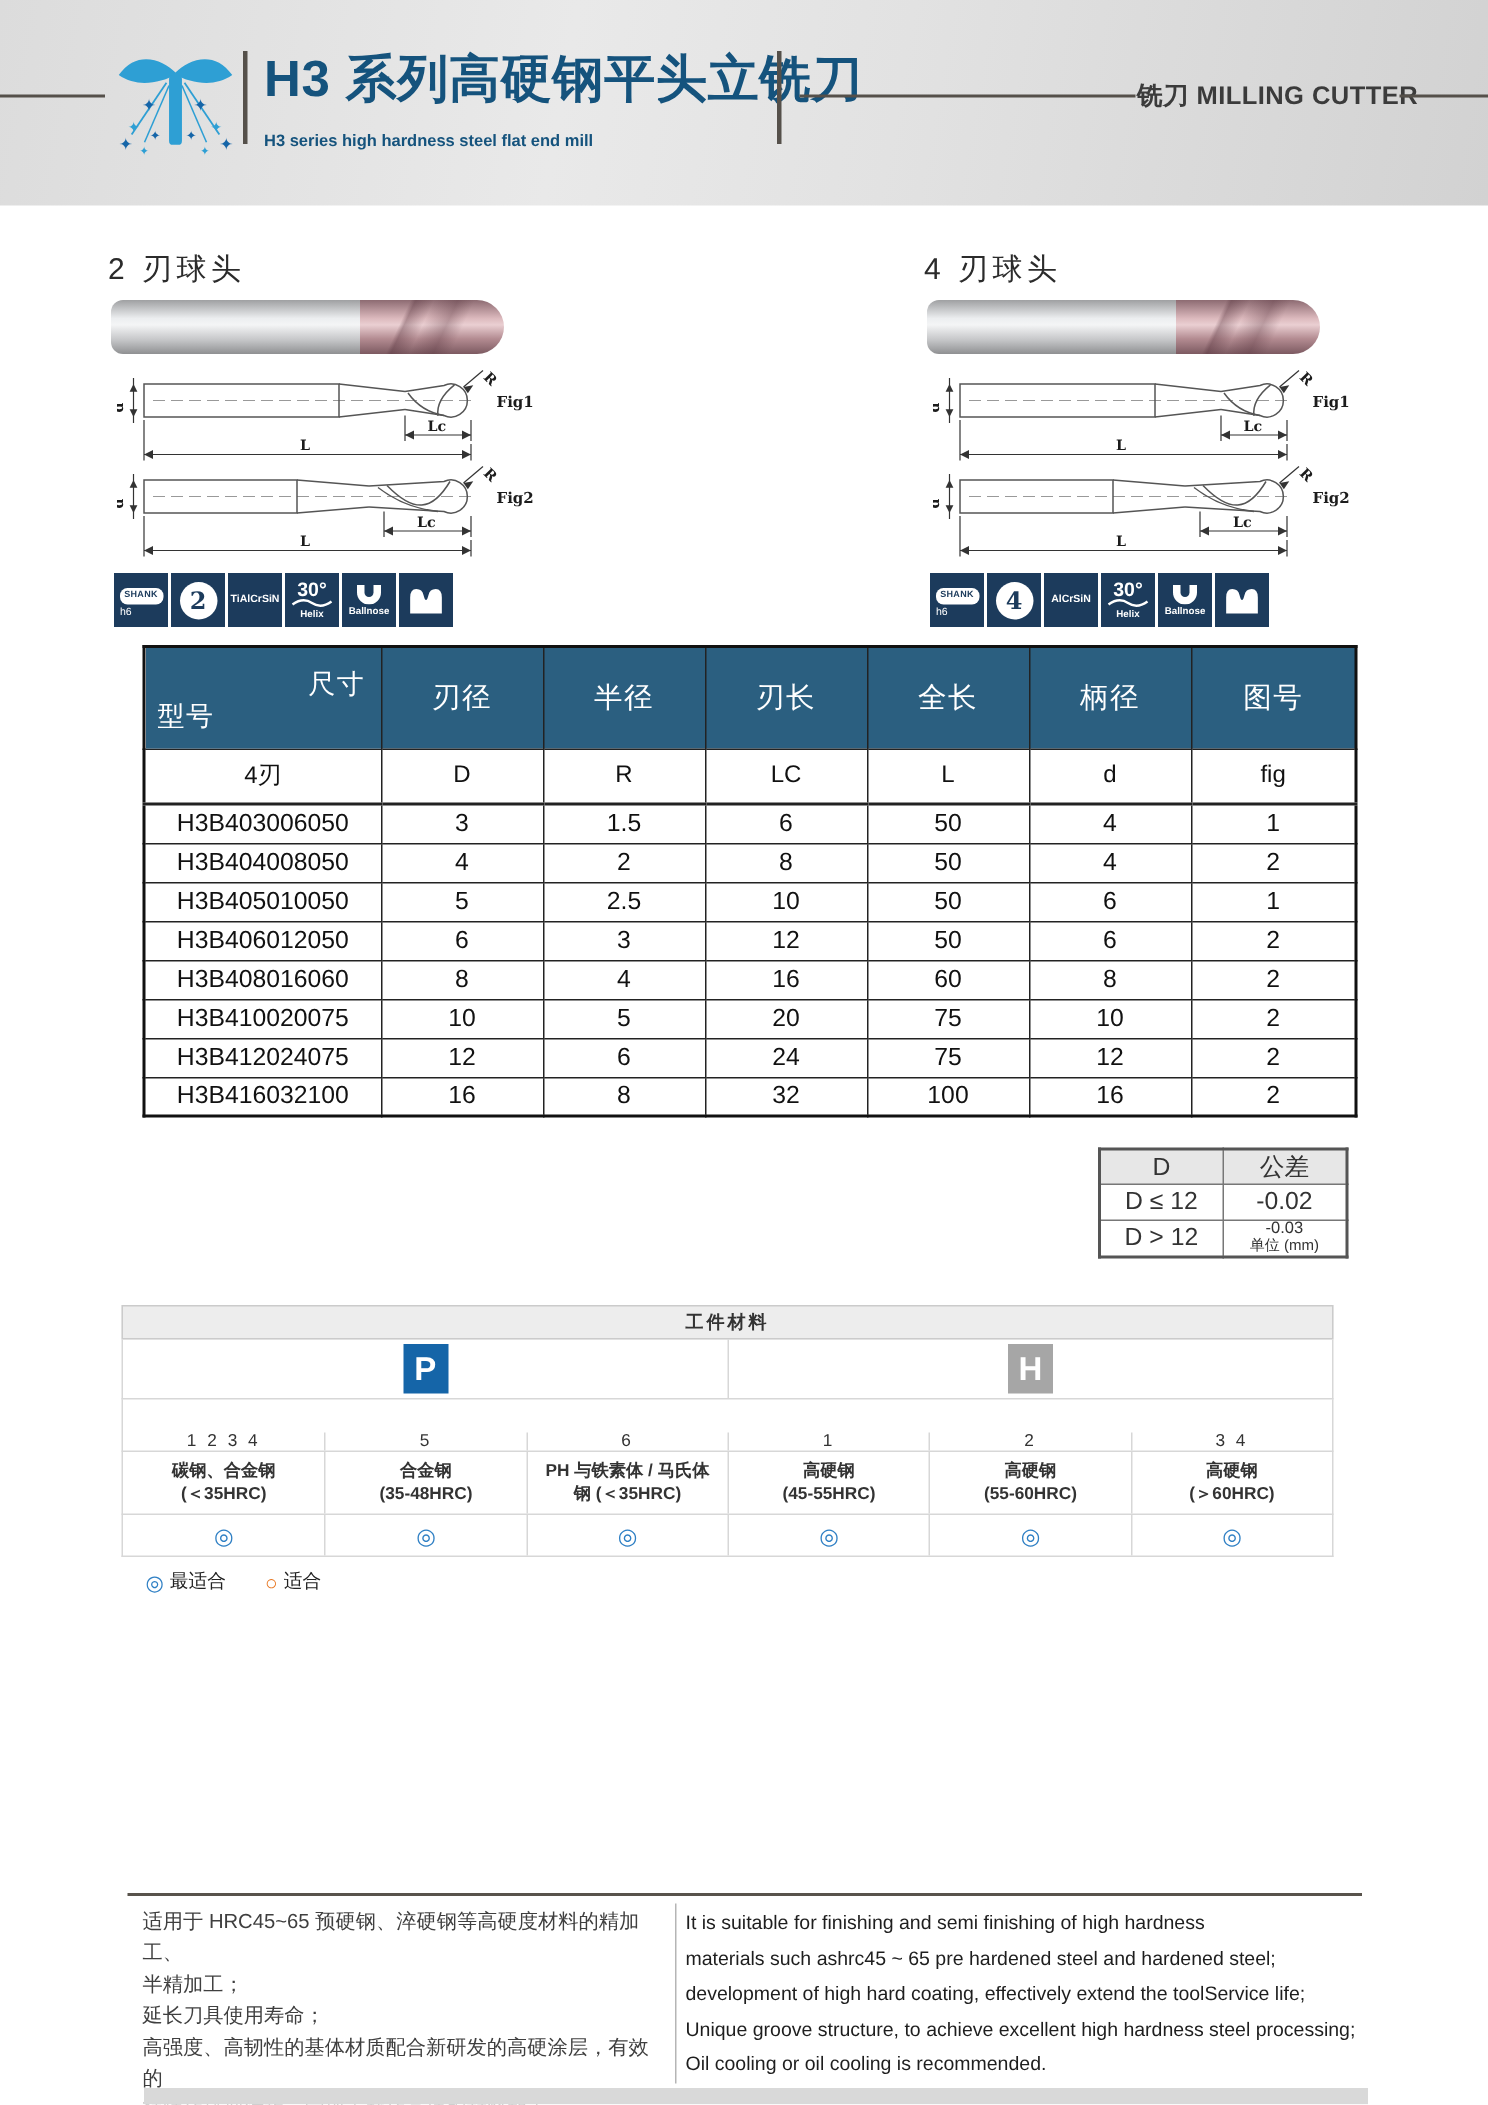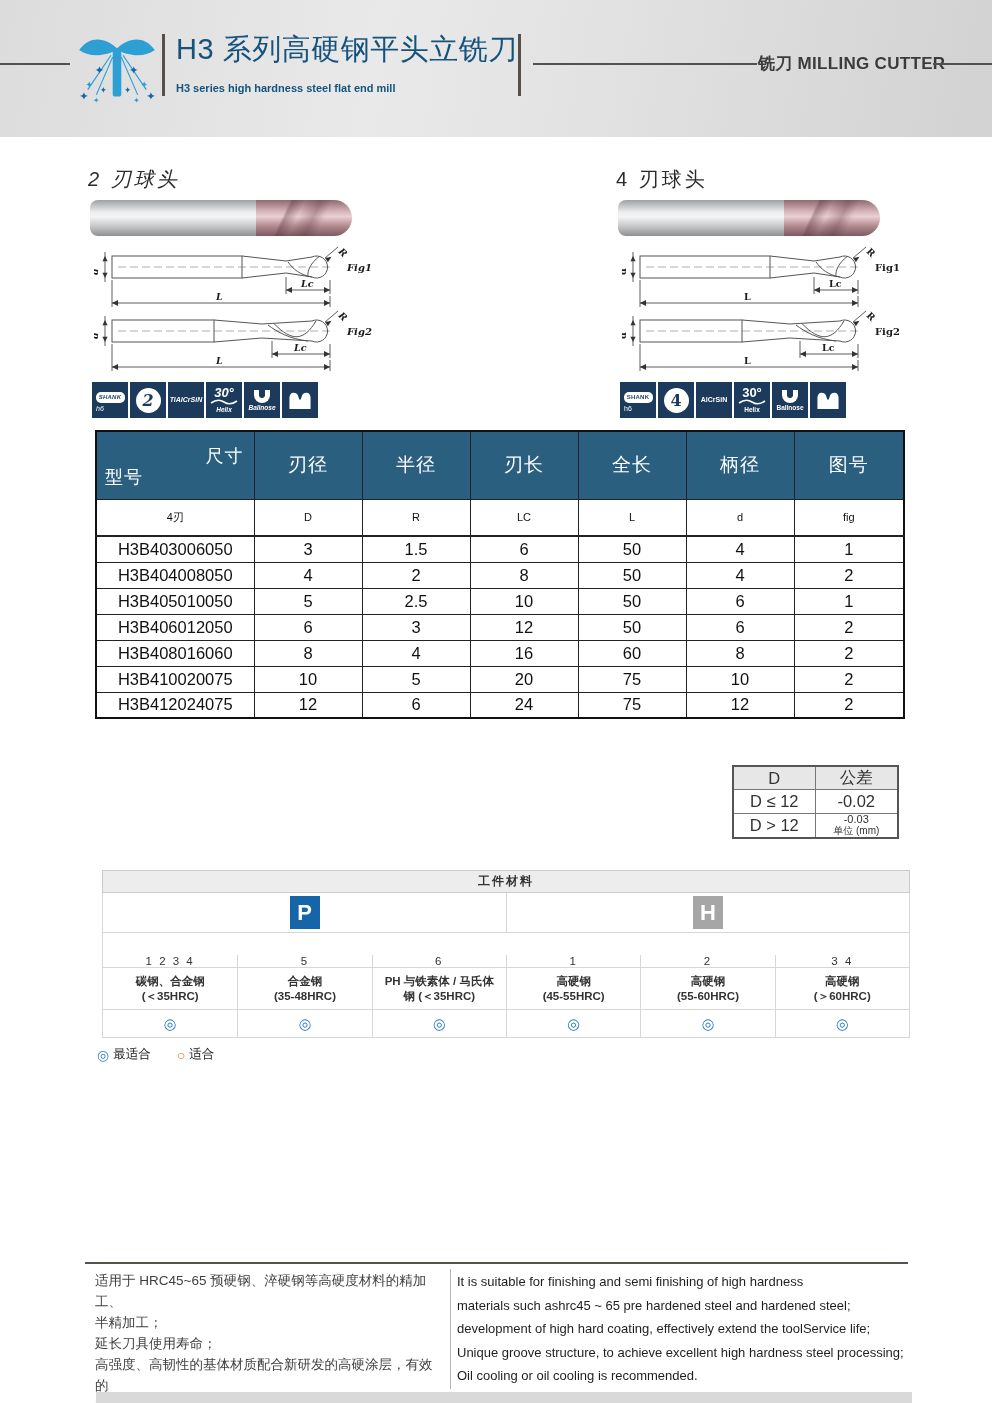--- a/index.html
+++ b/index.html
@@ -10,27 +10,27 @@
   .hdr { position:absolute; left:0; top:0; width:992px; height:137px;
          background:linear-gradient(100deg,#dcdcdc,#e9e9e9 38%,#e2e2e2 60%,#d2d2d2); }
   .hline { position:absolute; height:2px; background:var(--line-brown); top:63px; }
   .hline.l1 { left:0; width:70px; }
   .hline.l2 { left:533px; width:224px; }
   .hline.l3 { left:933px; width:59px; }
   .vbar { position:absolute; width:3px; height:62px; top:34px; background:var(--line-brown); }
   .vbar.b1 { left:162px; } .vbar.b2 { left:518px; }
   .logo { position:absolute; left:74px; top:24px; width:86px; height:90px; }
   .title-block { position:absolute; left:176px; top:30px; width:340px; }
-  .title { font-size:29px; font-weight:normal; color:var(--title-blue); letter-spacing:.5px; white-space:nowrap; }
+  .title { font-size:34px; font-weight:bold; color:var(--title-blue); letter-spacing:.5px; white-space:nowrap; }
   .subtitle { font-size:11px; font-weight:bold; color:var(--title-blue); margin-top:12px; white-space:nowrap; }
   .cat-label { position:absolute; left:758px; top:52px; font-size:17px; font-weight:bold; color:#3b3b3b; letter-spacing:.3px; white-space:nowrap; }
 
   
   .product { position:absolute; top:166px; width:300px; height:256px; }
-  .product.left { left:88px;font-style:italic; } .product.right { left:616px; }
+  .product.left { left:72px; } .product.right { left:616px; }
   .p-head { font-size:20px; color:#2b2b2b; letter-spacing:3px; font-weight:500; }
   .photo { position:absolute; top:34px; left:2px; width:262px; height:36px; display:flex; }
   .shank { width:166px; height:36px; border-radius:8px 0 0 8px;
            background:linear-gradient(180deg,#9fa0a2,#eceef0 34%,#f4f5f6 46%,#c5c6c8 74%,#8f9092); }
   .cutter { position:relative; width:96px; height:36px; border-radius:0 18px 18px 0 / 0 18px 18px 0;
             background:linear-gradient(180deg,#8d6b72,#dcb9bd 34%,#eacfd2 46%,#b38b91 72%,#7c5a61); overflow:hidden; }
   .cutter::after { content:""; position:absolute; inset:0;
             background:linear-gradient(115deg,transparent 30%,rgba(80,45,55,.35) 33%,transparent 44%,rgba(80,45,55,.3) 58%,transparent 68%); }
   .figwrap { position:absolute; left:6px; width:286px; height:66px; }
   .figwrap.f1 { top:78px; } .figwrap.f2 { top:142px; }
@@ -58,32 +58,32 @@
 
   
   table.spec { position:absolute; left:95px; top:430px; width:808px; border-collapse:collapse; table-layout:fixed; }
   table.spec th, table.spec td { border:1px solid #222; text-align:center; vertical-align:middle; }
   table.spec { border:2px solid #111; }
   table.spec thead th { background:var(--table-header); color:#fff; font-weight:normal; font-size:19px; height:68px; letter-spacing:1px; }
   th.diag { position:relative; padding:0;
      background:linear-gradient(to top right, var(--table-header) calc(50% - 1px), #fff calc(50% - 1px), #fff calc(50% + 1px), var(--table-header) calc(50% + 1px)); }
   th.diag .corner-b { position:absolute; left:8px; bottom:10px; font-size:18px; }
   th.diag .corner-t { position:absolute; right:10px; top:12px; font-size:18px; }
-  table.spec .subrow td { font-size:11px; height:37px; border-bottom-width:2px; }
+  table.spec .subrow td { font-size:16px; height:37px; border-bottom-width:2px; }
   table.spec tbody td { font-size:16.5px; height:26px; color:#111; }
 
   
   table.tol { position:absolute; left:732px; top:765px; width:165px; border-collapse:collapse; table-layout:fixed; border:2px solid #555; }
   table.tol td { border:1px solid #777; text-align:center; font-size:16.5px; color:#333; height:24px; }
   table.tol .thead td { background:#e7e7e7; height:23px; }
   .tol-small { font-size:11px; line-height:11px; display:block; }
   .tol-unit { font-size:10px; line-height:11px; display:block; color:#333; }
 
   
-  .mat { position:absolute; left:102px; top:870px; width:808px; font-size:12px; color:#333; }
+  .mat { position:absolute; left:81px; top:870px; width:808px; font-size:12px; color:#333; }
   .mat-title { height:23px; background:#ededed; border:1px solid #cbcbcb; display:flex; align-items:center; justify-content:center;
                font-weight:bold; letter-spacing:2px; font-size:12px; }
   .mat-badges { display:flex; height:40px; border-left:1px solid #d7d7d7; border-right:1px solid #d7d7d7; border-bottom:1px solid #d7d7d7; }
   .mat-half { width:50%; display:flex; align-items:center; justify-content:center; }
   .mat-half + .mat-half { border-left:1px solid #d7d7d7; }
   .pbadge, .hbadge { width:30px; height:33px; color:#fff; font-weight:bold; font-size:22px; display:flex; align-items:center; justify-content:center; }
   .pbadge { background:var(--p-blue); } .hbadge { background:var(--h-gray); }
   .mat-row { display:flex; border-left:1px solid #d7d7d7; border-right:1px solid #d7d7d7; border-bottom:1px solid #d7d7d7; }
   .mat-row .mcell { width:16.6667%; display:flex; flex-direction:column; align-items:center; justify-content:center; text-align:center; }
   .mat-row .mcell + .mcell { border-left:1px solid #d7d7d7; }
@@ -432,20 +432,29 @@
         </tr>
         <tr>
           <td>H3B412024075</td>
           <td>12</td>
           <td>6</td>
           <td>24</td>
           <td>75</td>
           <td>12</td>
           <td>2</td>
         </tr>
+        <tr>
+          <td>H3B416032100</td>
+          <td>16</td>
+          <td>8</td>
+          <td>32</td>
+          <td>100</td>
+          <td>16</td>
+          <td>2</td>
+        </tr>
       </tbody>
   </table>
 
   <table class="tol">
     <colgroup>
         <col style="width:82px">
         <col style="width:83px">
       </colgroup>
     <tbody>
         <tr class="thead">

